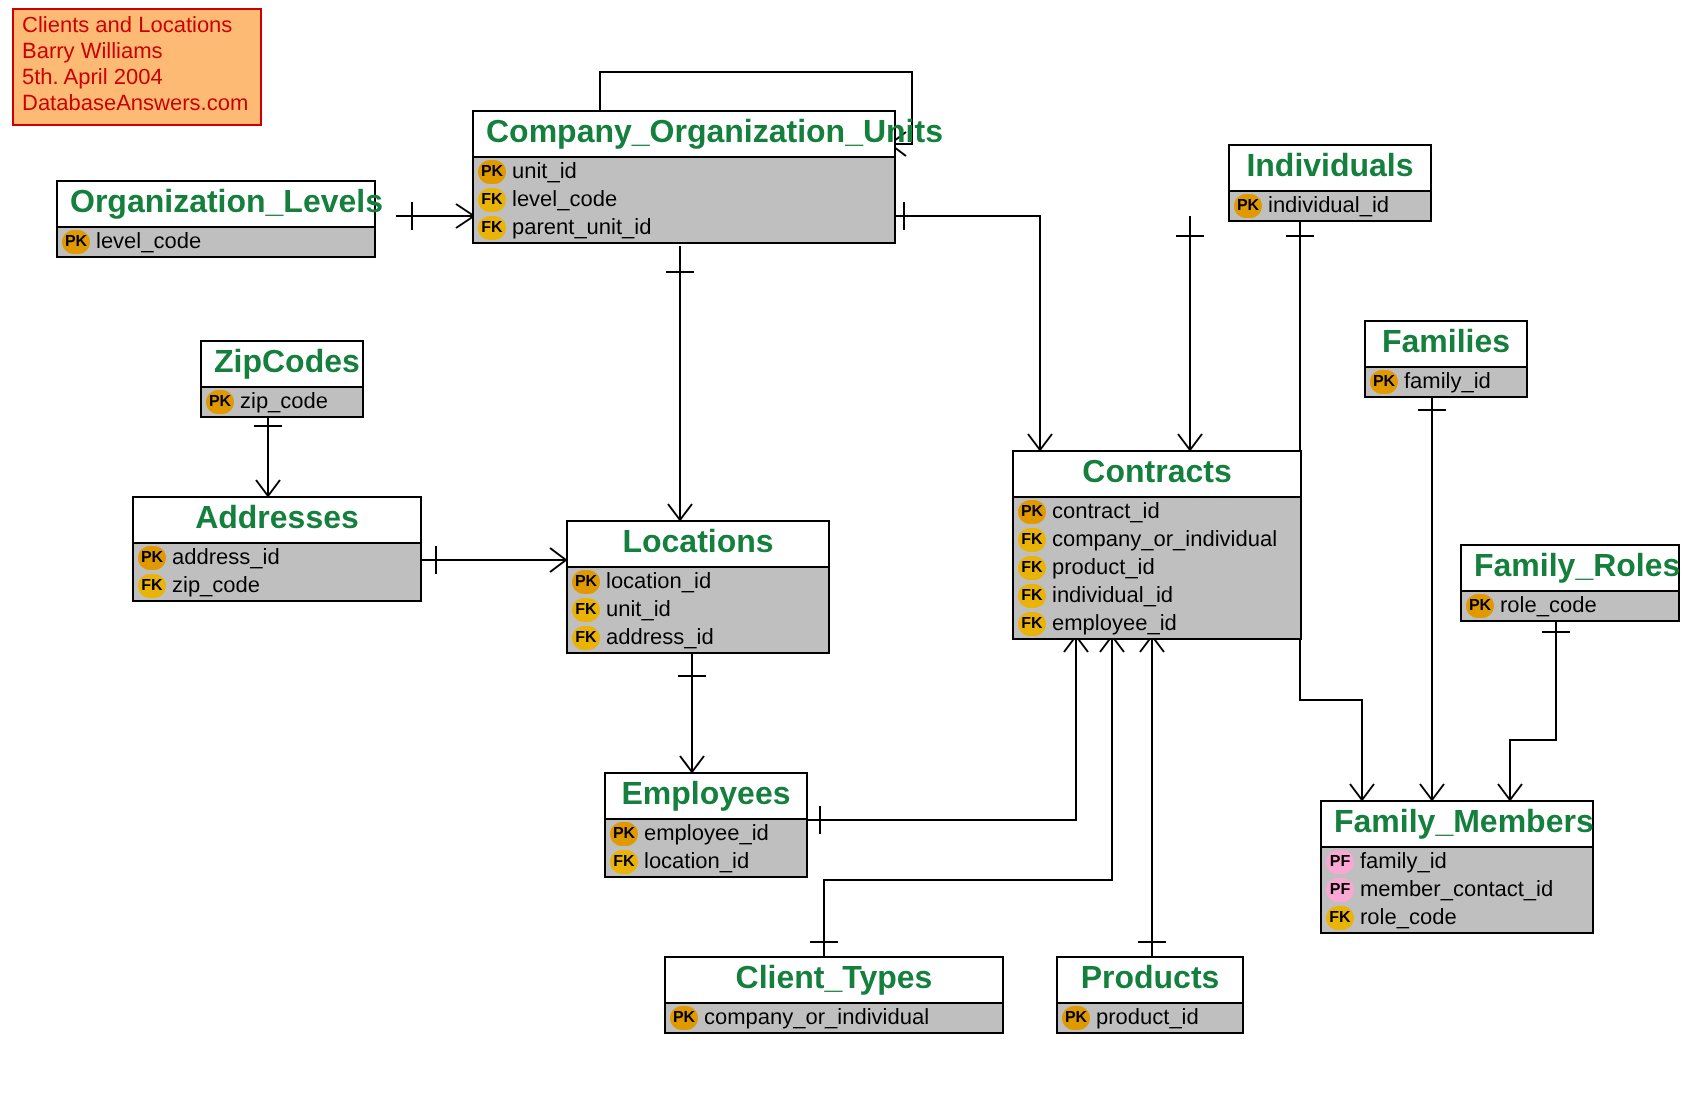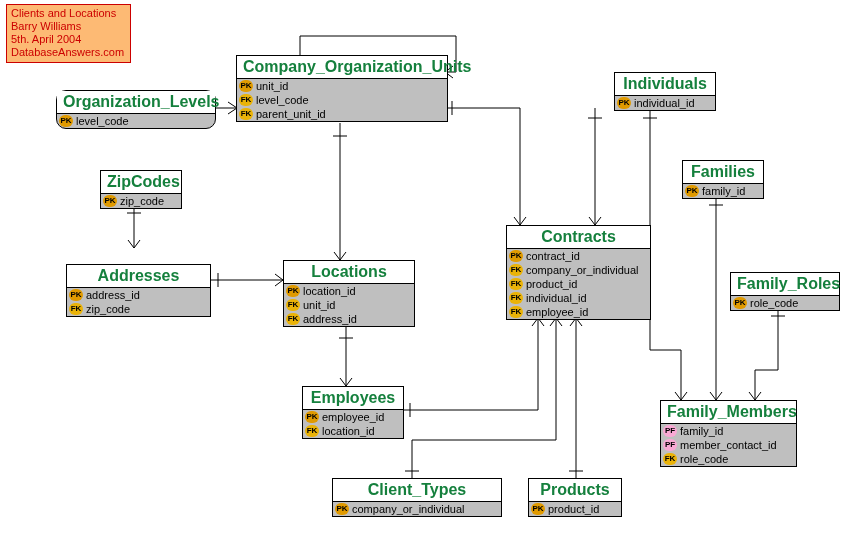--- a/index.html
+++ b/index.html
@@ -150,21 +150,21 @@
   <line x1="755" y1="400" x2="761" y2="392"></line>
 </svg>
 
 <div class="meta-box">
   <div>Clients and Locations</div>
   <div>Barry Williams</div>
   <div>5th. April 2004</div>
   <div>DatabaseAnswers.com</div>
 </div>
 
-<div class="entity" style="left:56px; top:90px; width:158px;border-radius:10px;">
+<div class="entity" style="left:28px; top:90px; width:158px;">
   <div class="entity-title">Organization_Levels</div>
   <div class="attr-row">
       <span class="key-badge pk">PK</span>
       <span>level_code</span>
     </div>
 </div>
 
 <div class="entity" style="left:236px; top:55px; width:210px;">
   <div class="entity-title">Company_Organization_Units</div>
   <div class="attr-row">
@@ -182,21 +182,21 @@
 </div>
 
 <div class="entity" style="left:100px; top:170px; width:80px;">
   <div class="entity-title">ZipCodes</div>
   <div class="attr-row">
       <span class="key-badge pk">PK</span>
       <span>zip_code</span>
     </div>
 </div>
 
-<div class="entity" style="left:66px; top:248px; width:143px;margin-top:16px;">
+<div class="entity" style="left:66px; top:248px; width:143px;">
   <div class="entity-title">Addresses</div>
   <div class="attr-row">
       <span class="key-badge pk">PK</span>
       <span>address_id</span>
     </div>
   <div class="attr-row">
       <span class="key-badge fk">FK</span>
       <span>zip_code</span>
     </div>
 </div>

